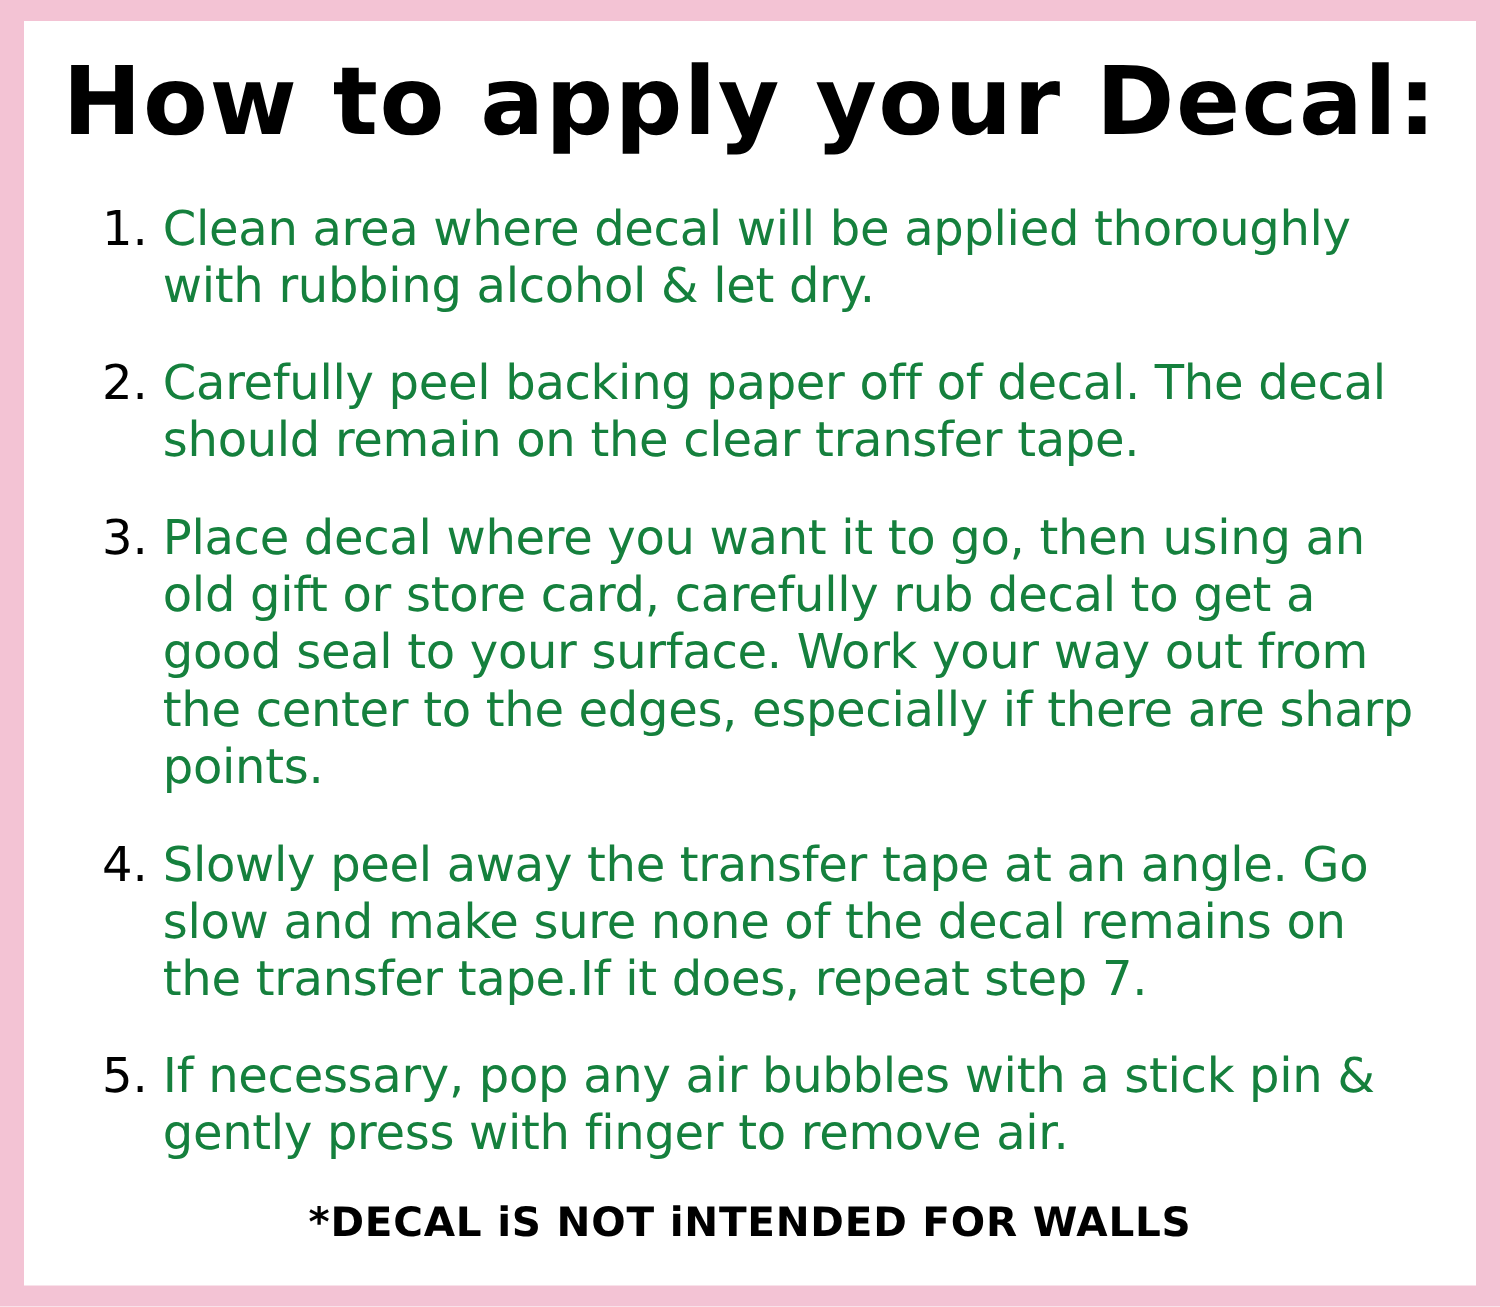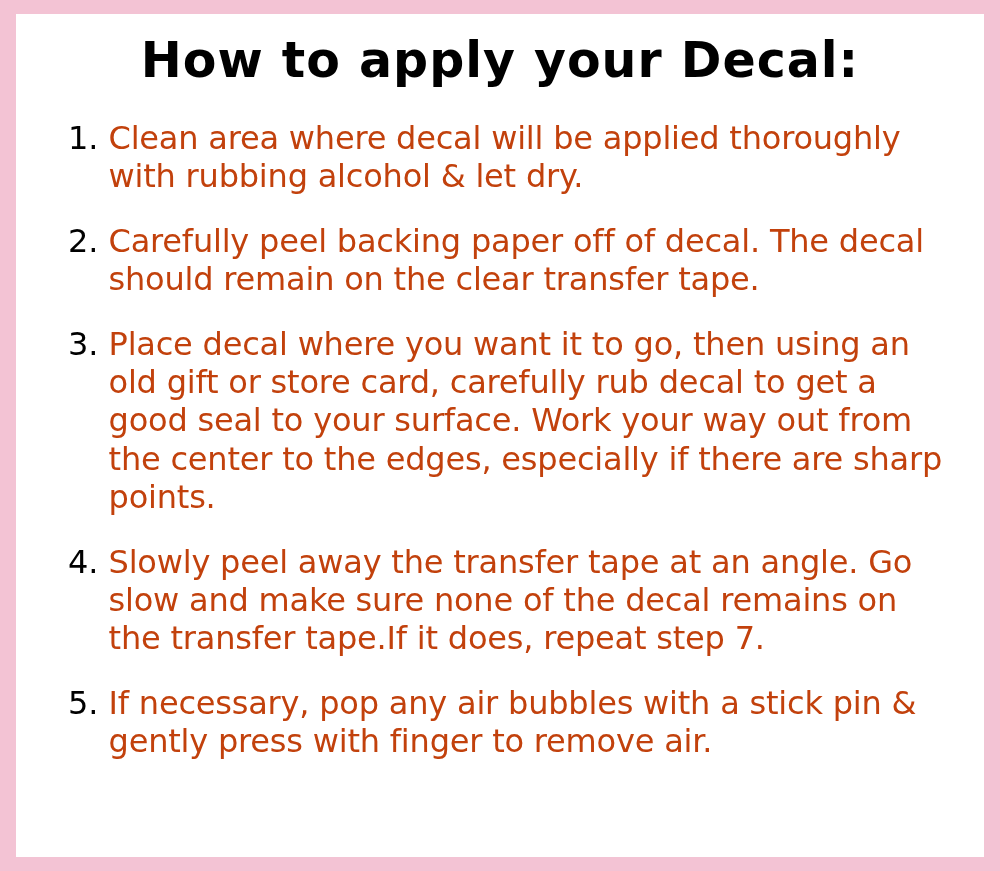--- a/index.html
+++ b/index.html
@@ -19,21 +19,21 @@
     top: 14px;
     width: 968px;
     height: 843px;
     background: #ffffff;
     box-sizing: border-box;
   }
   .title {
     text-align: center;
     font-family: "DejaVu Sans", sans-serif;
     font-weight: bold;
-    font-size: 49px;
+    font-size: 63px;
     line-height: 1.0;
     letter-spacing: 1px;
     color: #000000;
     margin: 22px 0 0 0;
     padding: 0 10px;
     white-space: nowrap;
   }
   .steps {
     margin: 34px 0 0 0;
     padding: 0 36px 0 52px;
@@ -48,21 +48,21 @@
     line-height: 1.2;
     font-weight: normal;
     color: #000;
     flex: 0 0 auto;
     padding-right: 10px;
     font-family: "DejaVu Sans", sans-serif;
   }
   .step-text {
     font-size: 32px;
     line-height: 1.2;
-    color: #c2410c;
+    color: #15803d;
     font-family: "DejaVu Sans", sans-serif;
     letter-spacing: -0.2px;
   }
   .footer-note {
     text-align: center;
     font-size: 27px;
     font-weight: bold;
     letter-spacing: 0.5px;
     color: #000;
     margin-top: 12px;
@@ -98,14 +98,15 @@
       <span class="step-text">Slowly peel away the transfer tape at an angle. Go slow and make sure none of the decal remains on the transfer tape.If it does, repeat step 7.</span>
     </div>
 
     <div class="step">
       <span class="step-num">5.</span>
       <span class="step-text">If necessary, pop any air bubbles with a stick pin &amp; gently press with finger to remove air.</span>
     </div>
 
   </div>
 
+  <div class="footer-note">*DECAL iS NOT iNTENDED FOR WALLS</div>
 
 </div>
 
 </body></html>

